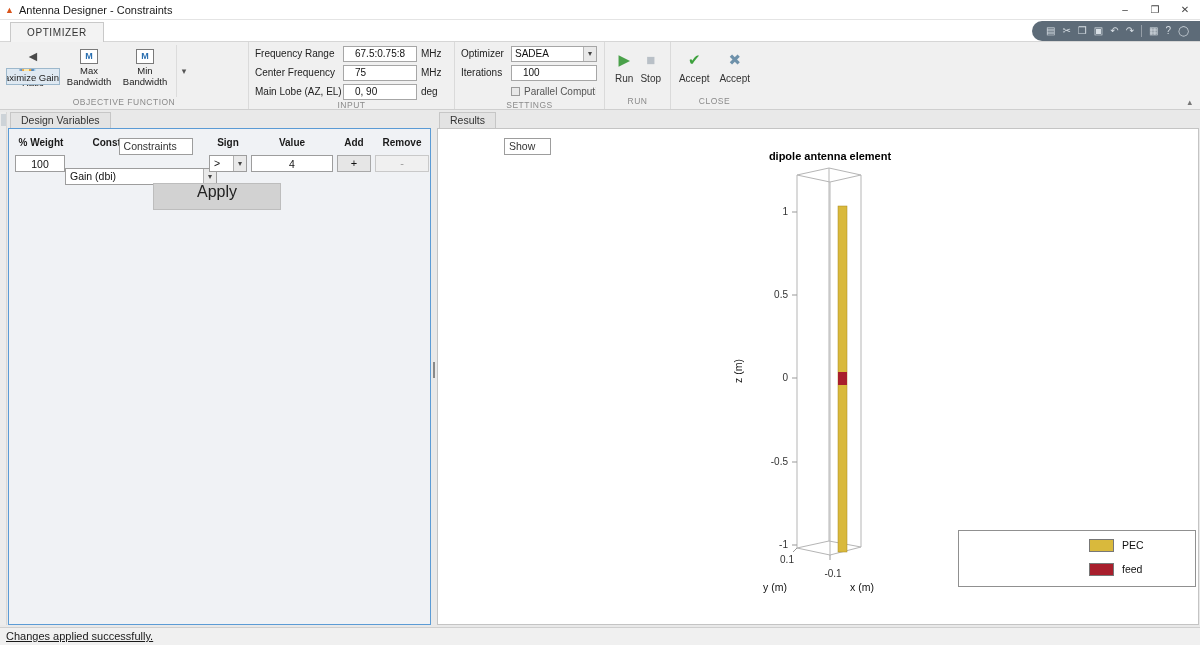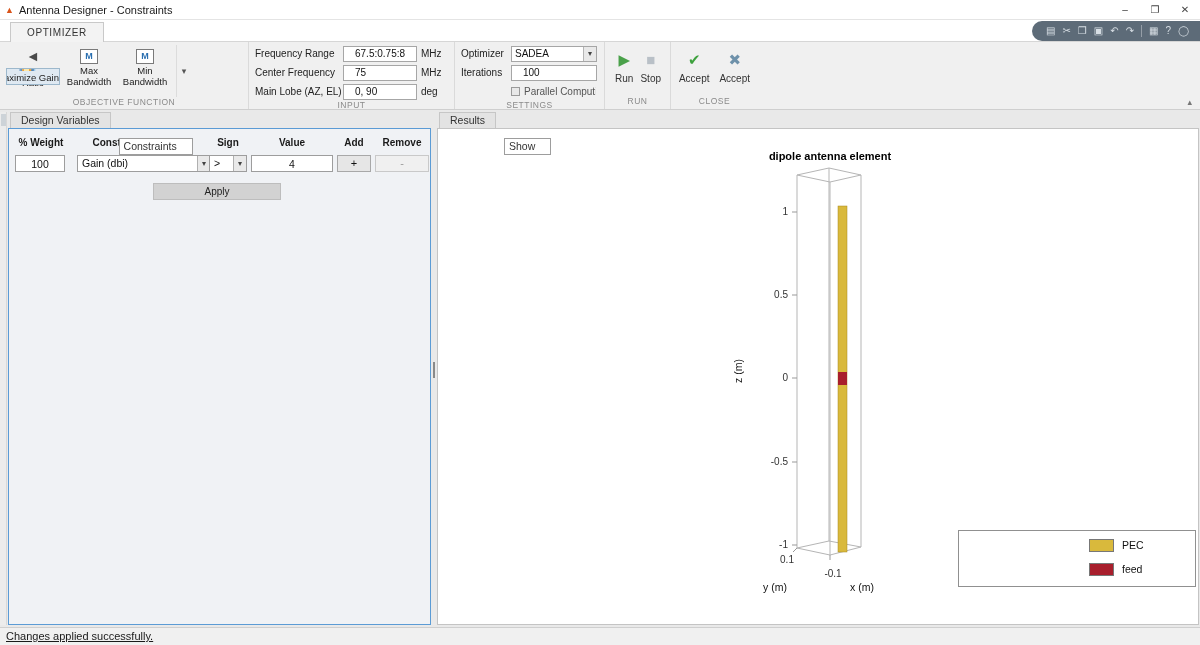--- a/index.html
+++ b/index.html
@@ -86,22 +86,22 @@
   .ctrl { position:absolute; top:26px; height:17px; }
   input.cfield { height:17px; border:1px solid #9d9d9d; background:#fff; font-family:inherit; font-size:10.5px;
                  padding:0 3px; text-align:center; color:#111; }
   .sel { position:absolute; top:26px; height:17px; background:#fff; border:1px solid #9d9d9d; font-size:10.5px;
          line-height:15px; padding:0 15px 0 4px; cursor:default; white-space:nowrap; overflow:hidden; }
   .sel .caret { position:absolute; right:0; top:0; width:13px; height:100%; background:#e9e9e9;
                 border-left:1px solid #b0b0b0; text-align:center; font-size:8px; line-height:15px; color:#444; }
   .mini-btn { position:absolute; top:26px; height:17px; text-align:center; line-height:15px; font-size:11px;
               background:#e6e6e6; border:1px solid #a8a8a8; cursor:default; }
   .mini-btn.disabled { background:#f0f0f0; border-color:#c9c9c9; color:#9a9a9a; }
-  .apply-btn { position:absolute; left:144px; top:54px; width:128px; height:17px; background:#d2d2d2;
-               border:1px solid #bdbdbd; text-align:center; line-height:15px; color:#222; font-size:10px; cursor:default; }
+  .apply-btn { position:absolute; left:144px; top:54px; width:128px; height:27px; background:#d2d2d2;
+               border:1px solid #bdbdbd; text-align:center; line-height:15px; color:#222; font-size:16px; cursor:default; }
 
   
   .plot-svg { position:absolute; left:0; top:0; }
   .legend { position:absolute; left:520px; top:401px; width:238px; height:57px; background:#fff; border:1px solid #909090; }
   .leg-row { position:absolute; left:130px; display:flex; align-items:flex-start; gap:8px; }
   .leg-sw { width:25px; height:13px; border:1px solid #777; }
   .sw-pec { background:#d9b93c; } .sw-feed { background:#a81e2c; }
   .leg-lbl { font-size:10.5px; color:#111; }
 
   .splitter { position:absolute; left:431px; top:2px; width:6px; height:513px; cursor:col-resize; }
@@ -249,21 +249,21 @@
       </div>
       <div class="pbody pbody-left">
         <span class="th" style="left:4px;   width:56px;">% Weight</span>
         <span class="th" style="left:64px;  width:134px;">Constraint Function</span>
         <span class="th" style="left:200px; width:38px;">Sign</span>
         <span class="th" style="left:242px; width:82px;">Value</span>
         <span class="th" style="left:328px; width:34px;">Add</span>
         <span class="th" style="left:366px; width:54px;">Remove</span>
 
         <input class="cfield ctrl" style="left: 6px; width: 50px;" readonly="" value="100">
-        <div class="sel" style="left:68px; width:134px;">
+        <div class="sel" style="left:56px; width:152px;margin-top:13px;">
           <span>Gain (dbi)</span>
           <span class="caret">▾</span>
         </div>
         <div class="sel" style="left:200px; width:38px;">
           <span>&gt;</span>
           <span class="caret">▾</span>
         </div>
         <input class="cfield ctrl" style="left: 242px; width: 82px;" readonly="" value="4">
         <div class="mini-btn" style="left:328px; width:34px;">+</div>
         <div class="mini-btn disabled" style="left:366px; width:54px;">-</div>

